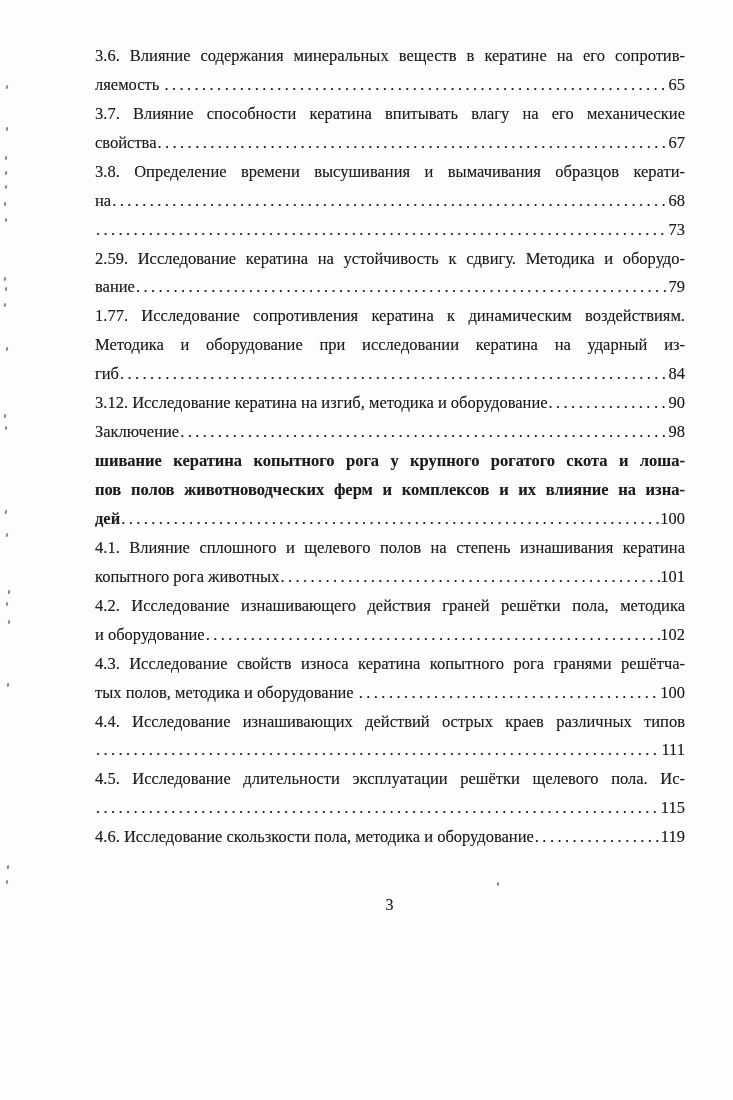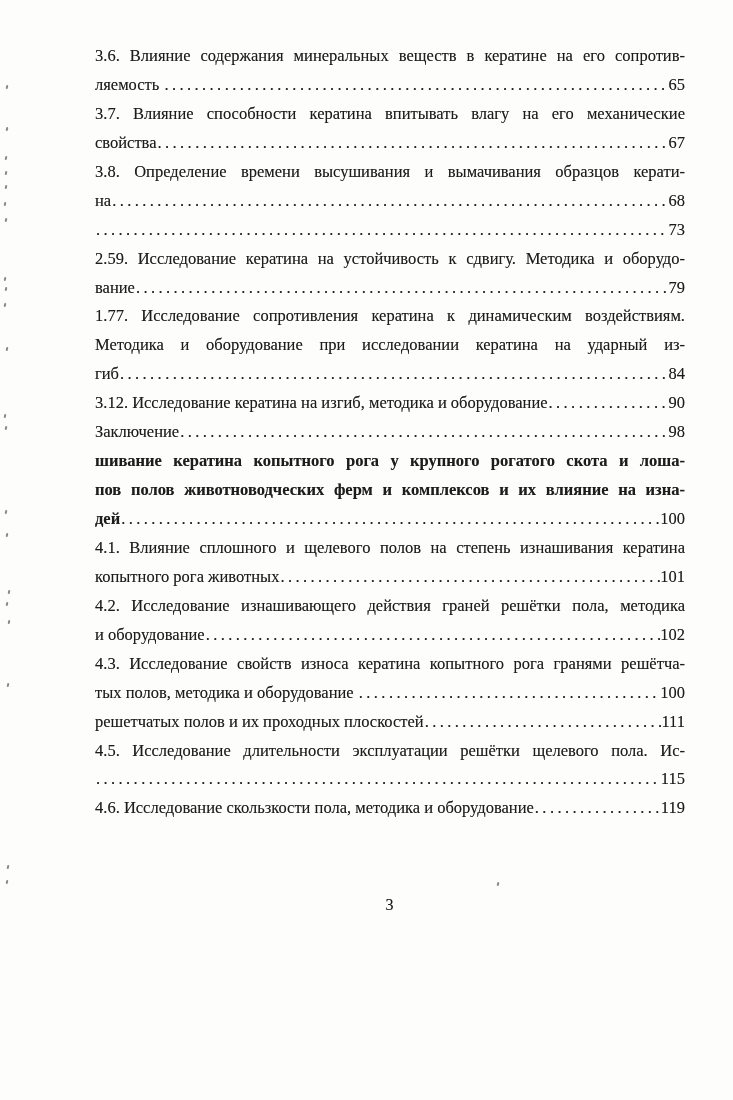--- a/index.html
+++ b/index.html
@@ -25,21 +25,21 @@
     line-height: 28.95px;
     font-size: 16.5px;
     text-shadow: 0 0 0.4px rgba(25,25,25,0.45);
   }
   .line.just {
     text-align: justify;
     text-align-last: justify;
   }
   .line.leader {
     display: flex;
-    align-items: center;
+    align-items: flex-end;
   }
   .line.leader .t { flex: none; white-space: pre; }
   .line.leader .dots {
     flex: 1 1 auto;
     min-width: 0;
     overflow: hidden;
     white-space: nowrap;
     letter-spacing: 3.4px;
     padding-left: 1px;
   }
@@ -130,22 +130,22 @@
         <span class="t">и оборудование</span>
         <span class="dots">..................................................................................................................................</span>
         <span class="pg">102</span>
       </div>
       <div class="line just">4.3. Исследование свойств износа кератина копытного рога гранями решётча-</div>
       <div class="line leader">
         <span class="t">тых полов, методика и оборудование </span>
         <span class="dots">..................................................................................................................................</span>
         <span class="pg">100</span>
       </div>
+      <div class="line just">4.4. Исследование изнашивающих действий острых краев различных типов</div>
       <div class="line leader">
-        <span class="t">решетчатых полов и их проходных плоскостей</span>
         <span class="dots">..................................................................................................................................</span>
         <span class="pg">111</span>
       </div>
       <div class="line just">4.5. Исследование длительности эксплуатации решётки щелевого пола. Ис-</div>
       <div class="line leader">
         <span class="dots">..................................................................................................................................</span>
         <span class="pg">115</span>
       </div>
       <div class="line leader">
         <span class="t">4.6. Исследование скользкости пола, методика и оборудование</span>

